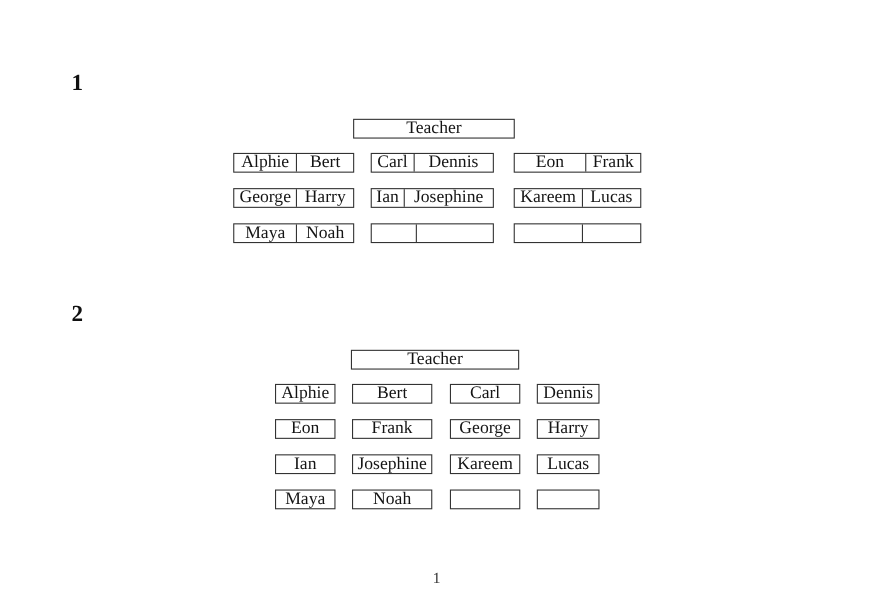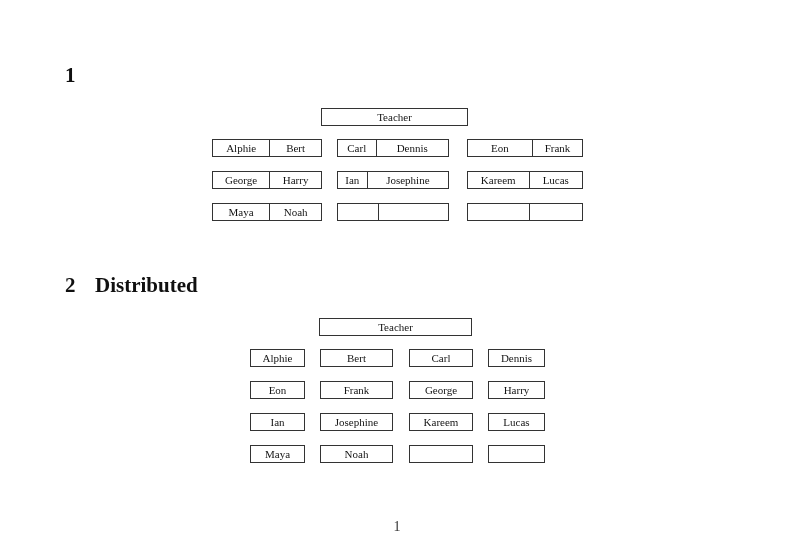--- a/index.html
+++ b/index.html
@@ -12,21 +12,21 @@
     position:absolute; left:65px; display:flex; align-items:baseline;
     font-weight:bold; font-size:21px; line-height:25px; color:#101010;
   }
   .heading .num { display:inline-block; width:30px; }
   .box {
     position:absolute; height:18px; box-sizing:border-box;
     border:1px solid #333; background:#fff; display:flex; align-items:stretch;
   }
   .cell {
     display:flex; align-items:center; justify-content:center;
-    height:100%; box-sizing:border-box; font-size:11px; line-height:14px;
+    height:100%; box-sizing:border-box; font-size:16px; line-height:14px;
     white-space:nowrap; overflow:hidden; color:#141414;
   }
   .cell-l { border-right:1px solid #333; }
   .cell-r { flex:1 1 auto; }
   .single-box { justify-content:center; }
   .teacher-box { justify-content:center; }
   .page-number {
     position:absolute; left:0; right:0; top:519px; text-align:center;
     font-size:14px; color:#333;
   }
@@ -78,21 +78,20 @@
     <span class="cell cell-l" style="width:37%;"></span>
     <span class="cell cell-r"></span>
   </div>
   <div class="box" style="left:467px; top:203px; width:116px;">
     <span class="cell cell-l" style="width:54%;"></span>
     <span class="cell cell-r"></span>
   </div>
 
   <div class="heading" style="top:273px;">
     <span class="num">2</span>
-    <span>Distributed</span>
   </div>
 
   <div class="box teacher-box" style="left:319px; top:318px; width:153px;">
     <span class="cell">Teacher</span>
   </div>
 
   <div class="box single-box" style="left:250px; top:349px; width:55px;">
     <span class="cell">Alphie</span>
   </div>
   <div class="box single-box" style="left:320px; top:349px; width:73px;">

